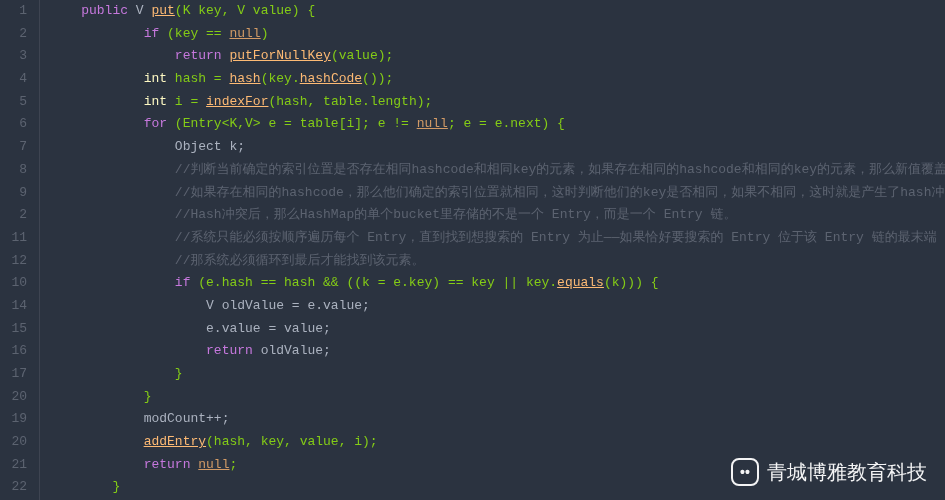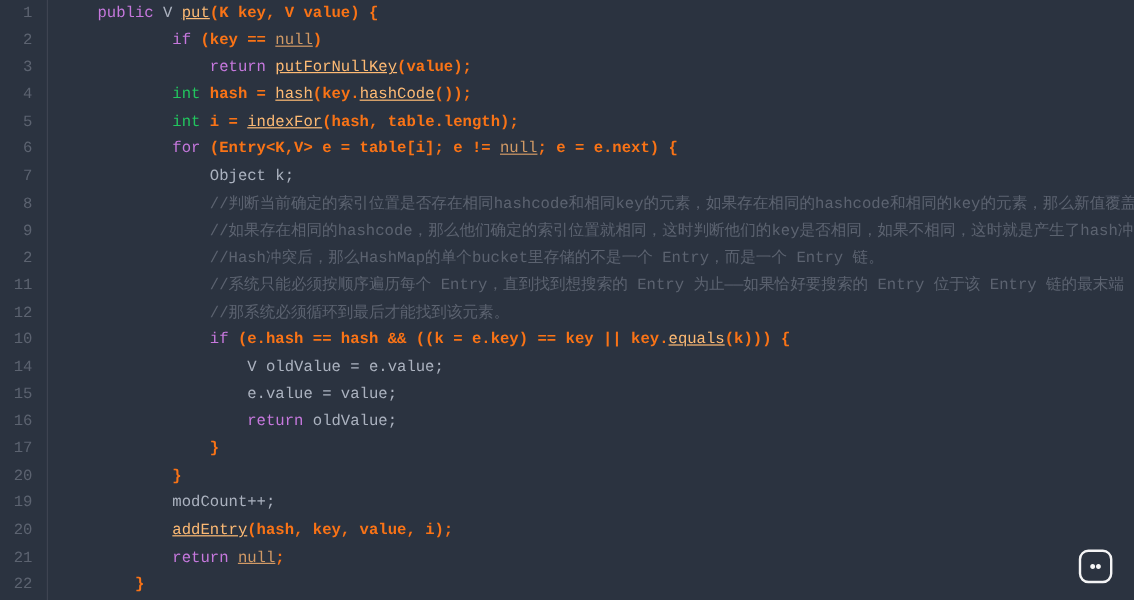--- a/index.html
+++ b/index.html
@@ -29,24 +29,24 @@
 }
 .gutter .ln { height: 22.7px; }
 .code {
   padding-left: 10px;
   white-space: pre;
   overflow: hidden;
   flex: 1;
 }
 .code-line { height: 22.7px; }
 .kw { color: #c678dd; text-align: right; }
-.type { color: #22c55e; margin-top: 44px; }
+.type { color: #fef9c3; margin-top: 44px; }
 .ident { color: #abb2bf; }
 .method { color: #fdba74; text-decoration: underline; }
-.punct { color: #f97316; font-weight: bold; }
+.punct { color: #84cc16; }
 .comment { color: #5c6370; font-style: normal; }
 .null { color: #d19a66; text-decoration: underline; }
 .watermark {
   position: absolute;
   bottom: 14px;
   right: 18px;
   display: flex;
   align-items: center;
   gap: 8px;
   color: #ffffff;
@@ -93,13 +93,14 @@
       <div class="ln">19</div>
       <div class="ln">20</div>
       <div class="ln">21</div>
       <div class="ln">22</div>
     </div>
   <div class="code" id="code"><div class="code-line"><span>    </span><span class="kw">public</span><span class="ident"> V </span><span class="method">put</span><span class="punct">(K key, V value) {</span></div><div class="code-line"><span>            </span><span class="kw">if</span><span class="punct"> (key == </span><span class="null">null</span><span class="punct">)</span></div><div class="code-line"><span>                </span><span class="kw">return</span><span class="punct"> </span><span class="method">putForNullKey</span><span class="punct">(value);</span></div><div class="code-line"><span>            </span><span class="type">int</span><span class="punct"> hash = </span><span class="method">hash</span><span class="punct">(key.</span><span class="method">hashCode</span><span class="punct">());</span></div><div class="code-line"><span>            </span><span class="type">int</span><span class="punct"> i = </span><span class="method">indexFor</span><span class="punct">(hash, table.length);</span></div><div class="code-line"><span>            </span><span class="kw">for</span><span class="punct"> (Entry&lt;K,V&gt; e = table[i]; e != </span><span class="null">null</span><span class="punct">; e = e.next) {</span></div><div class="code-line"><span>                </span><span class="ident">Object k;</span></div><div class="code-line"><span>                </span><span class="comment">//判断当前确定的索引位置是否存在相同hashcode和相同key的元素，如果存在相同的hashcode和相同的key的元素，那么新值覆盖</span></div><div class="code-line"><span>                </span><span class="comment">//如果存在相同的hashcode，那么他们确定的索引位置就相同，这时判断他们的key是否相同，如果不相同，这时就是产生了hash冲</span></div><div class="code-line"><span>                </span><span class="comment">//Hash冲突后，那么HashMap的单个bucket里存储的不是一个 Entry，而是一个 Entry 链。</span></div><div class="code-line"><span>                </span><span class="comment">//系统只能必须按顺序遍历每个 Entry，直到找到想搜索的 Entry 为止——如果恰好要搜索的 Entry 位于该 Entry 链的最末端（</span></div><div class="code-line"><span>                </span><span class="comment">//那系统必须循环到最后才能找到该元素。</span></div><div class="code-line"><span>                </span><span class="kw">if</span><span class="punct"> (e.hash == hash &amp;&amp; ((k = e.key) == key || key.</span><span class="method">equals</span><span class="punct">(k))) {</span></div><div class="code-line"><span>                    </span><span class="ident">V oldValue = e.value;</span></div><div class="code-line"><span>                    </span><span class="ident">e.value = value;</span></div><div class="code-line"><span>                    </span><span class="kw">return</span><span class="ident"> oldValue;</span></div><div class="code-line"><span>                </span><span class="punct">}</span></div><div class="code-line"><span>            </span><span class="punct">}</span></div><div class="code-line"><span>            </span><span class="ident">modCount++;</span></div><div class="code-line"><span>            </span><span class="method">addEntry</span><span class="punct">(hash, key, value, i);</span></div><div class="code-line"><span>            </span><span class="kw">return</span><span class="punct"> </span><span class="null">null</span><span class="punct">;</span></div><div class="code-line"><span>        </span><span class="punct">}</span></div></div>
 </div>
 
 <div class="watermark">
   <span class="wicon">••</span>
+  <span>青城博雅教育科技</span>
 </div>
 
 </body></html>

